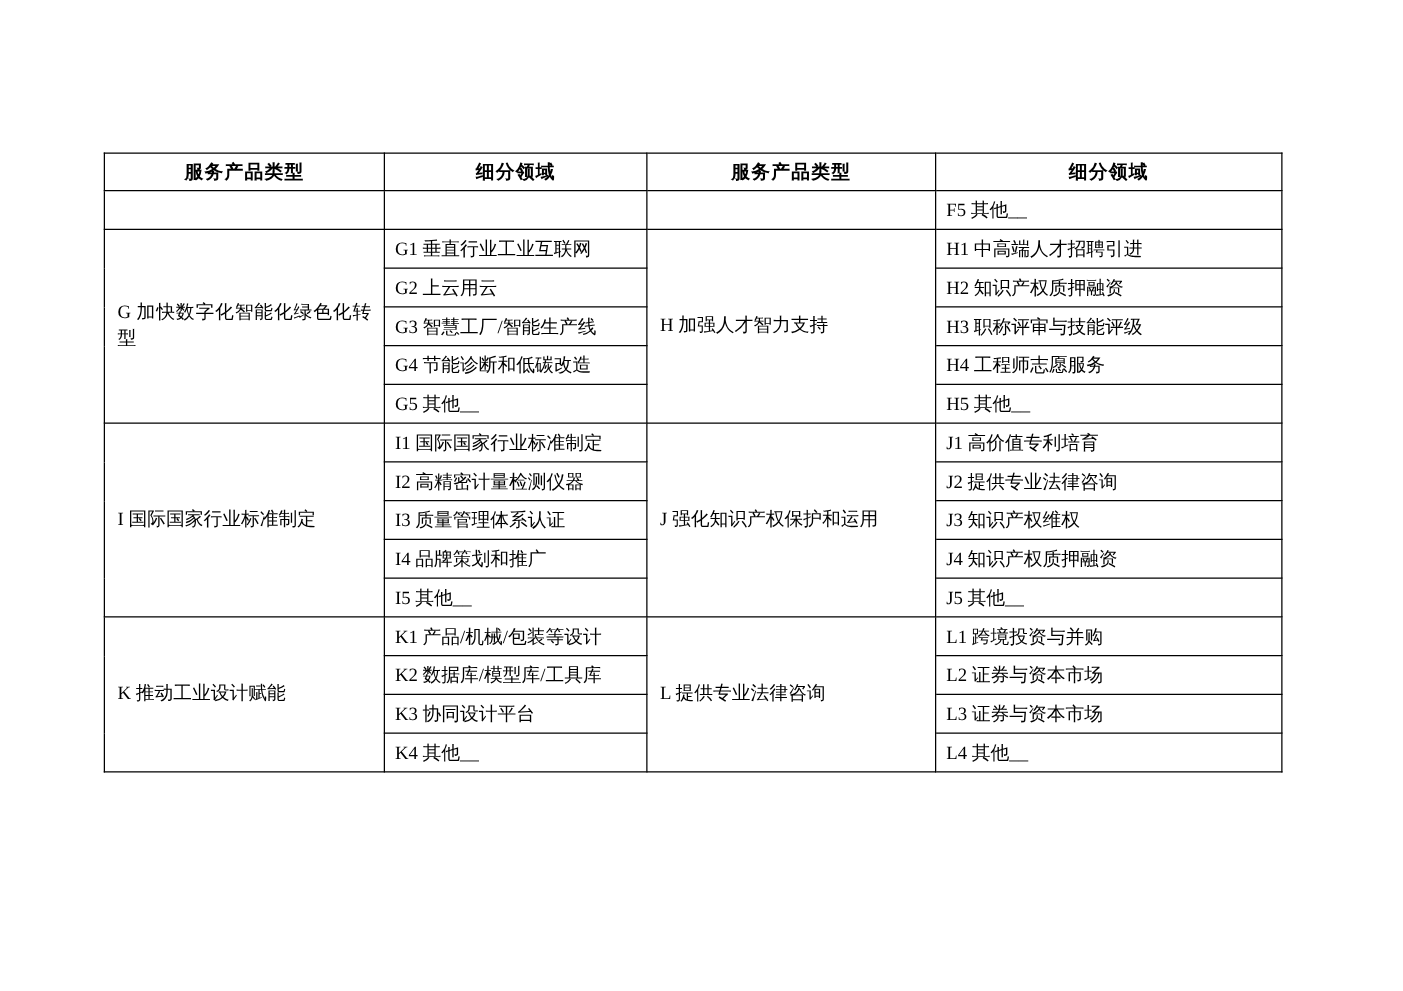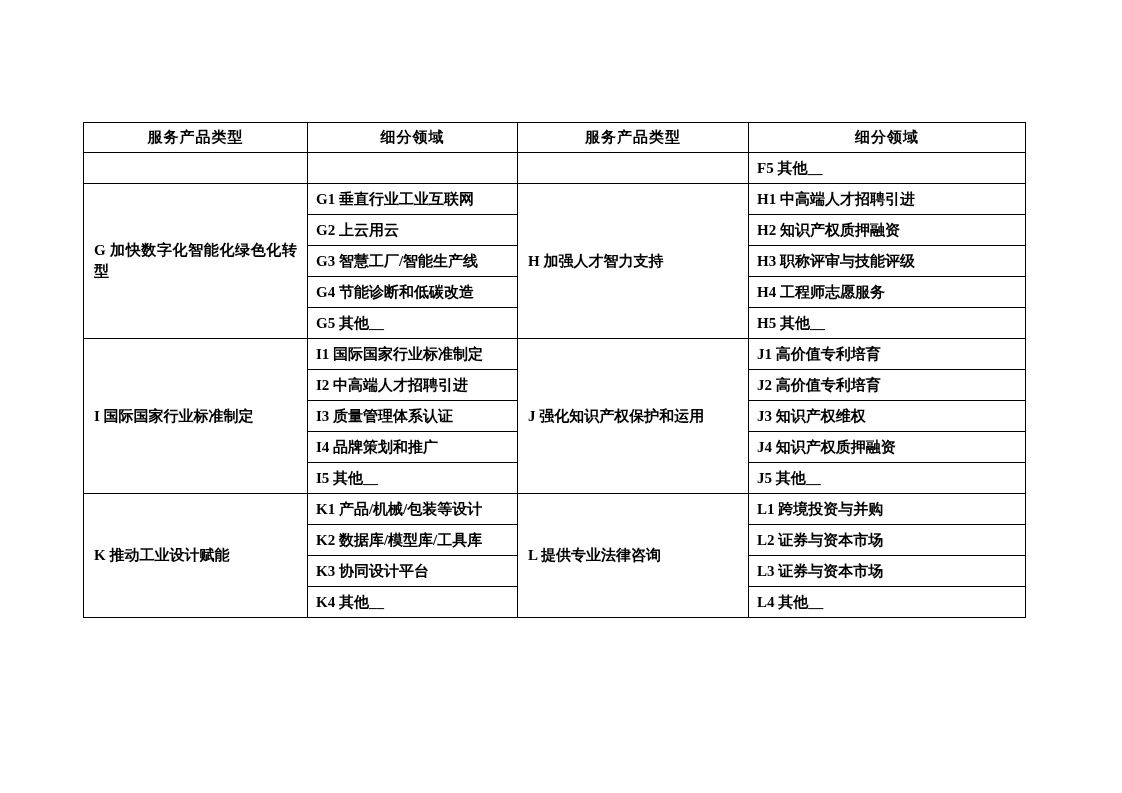--- a/index.html
+++ b/index.html
@@ -28,21 +28,20 @@
   col.c2 { width: 210px; }
   col.c3 { width: 231px; }
   col.c4 { width: 277px; }
   th, td {
     border: 1px solid #000000;
     font-size: 15px;
     color: #000000;
     vertical-align: middle;
     overflow: hidden;
     box-sizing: border-box;
-    font-weight: bold;
   }
   th {
     font-weight: bold;
     text-align: center;
     height: 30px;
     padding: 2px 4px;
     letter-spacing: 1px;
   }
   td {
     height: 31px;
@@ -108,22 +107,22 @@
         <td>H5 其他__</td>
       </tr>
 
       <tr>
         <td class="cat" rowspan="5">I 国际国家行业标准制定</td>
         <td>I1 国际国家行业标准制定</td>
         <td class="cat" rowspan="5">J 强化知识产权保护和运用</td>
         <td>J1 高价值专利培育</td>
       </tr>
       <tr>
-        <td>I2 中高端人才招聘引进</td>
-        <td>J2 高价值专利培育</td>
+        <td>I2 高精密计量检测仪器</td>
+        <td>J2 提供专业法律咨询</td>
       </tr>
       <tr>
         <td>I3 质量管理体系认证</td>
         <td>J3 知识产权维权</td>
       </tr>
       <tr>
         <td>I4 品牌策划和推广</td>
         <td>J4 知识产权质押融资</td>
       </tr>
       <tr>

